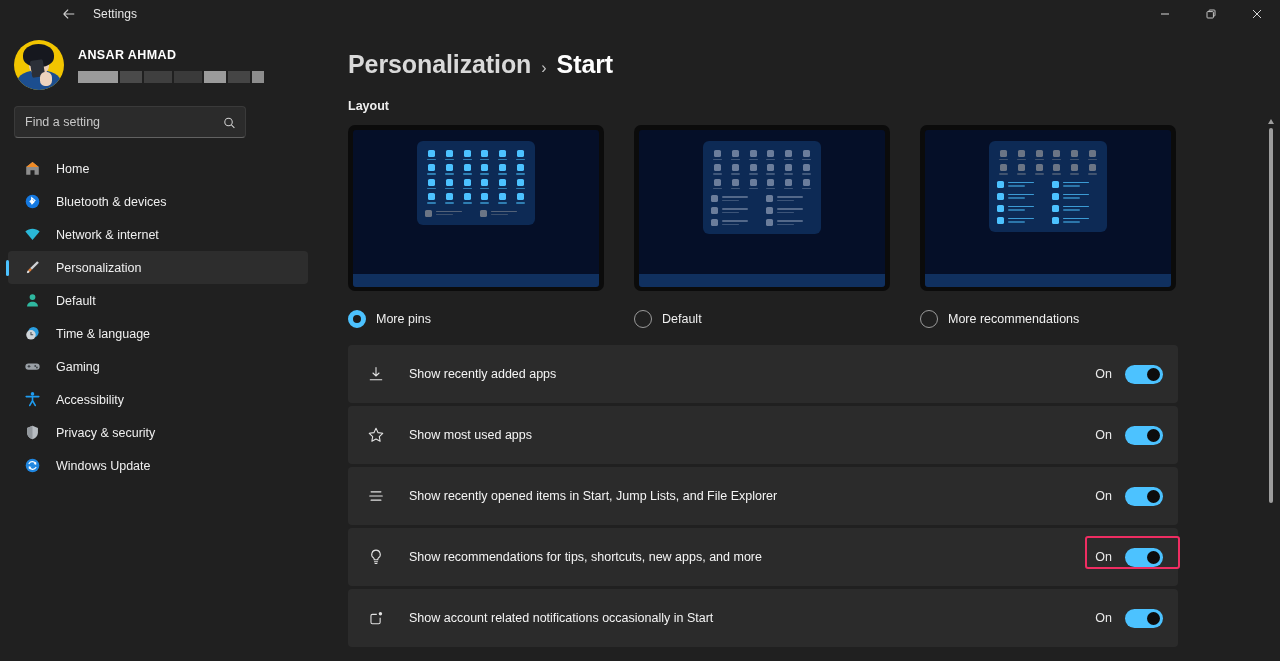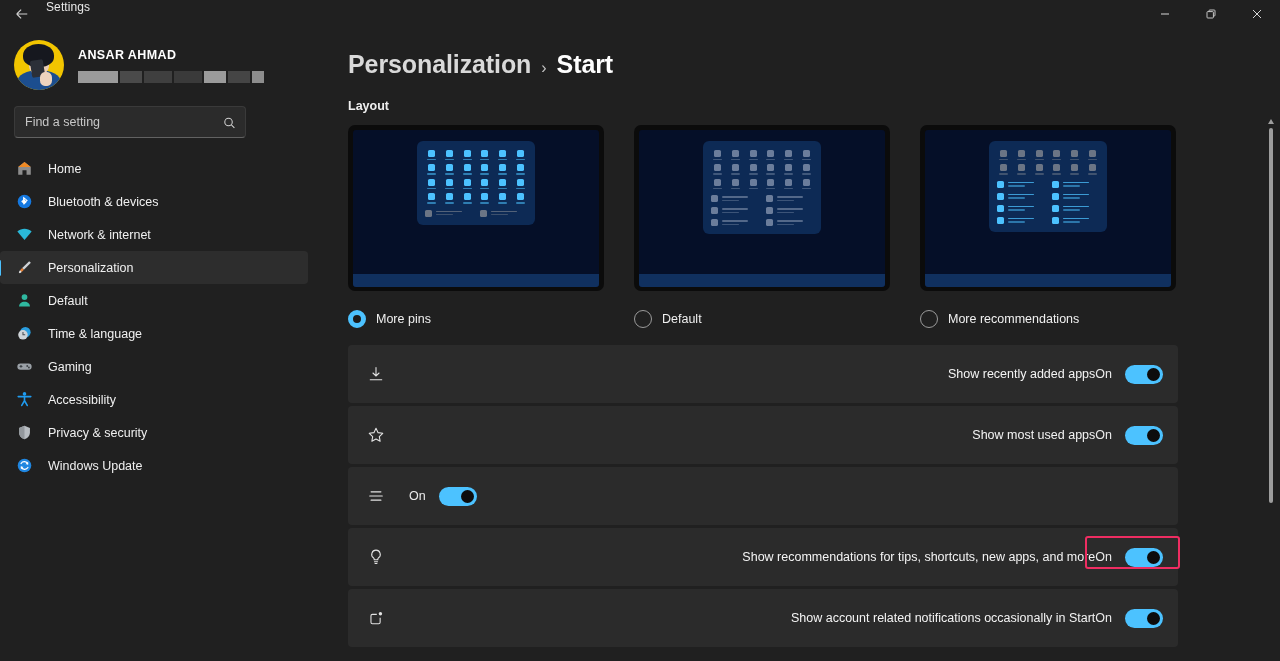--- a/index.html
+++ b/index.html
@@ -8,23 +8,23 @@
     background: #202020;
     font-family: "Liberation Sans", sans-serif;
     color: #ffffff;
     overflow: hidden;
   }
   .window { position: relative; width: 1280px; height: 661px; display: flex; flex-direction: column; }
 
   
   .titlebar {
     height: 28px; flex: 0 0 28px;
-    display: flex; 
+    display: flex; align-items: center;
     background: #202020;
-    -webkit-user-select: none; user-select: none;
+    -webkit-user-select: none; user-select: none; margin-left: 47px;
   }
   .back-btn {
     width: 44px; height: 28px;
     display: flex; align-items: center; justify-content: center;
     color: #cfcfcf;
   }
   .back-btn svg { width: 14px; height: 14px; }
   .title-text { font-size: 12px; color: #e8e8e8; margin-left: 2px; letter-spacing: .1px; }
   .titlebar-spacer { flex: 1; }
   .caption-btns { display: flex; height: 28px; }
@@ -84,21 +84,21 @@
   .search-box input {
     flex: 1; background: transparent; border: 0; outline: none;
     color: #e6e6e6; font-size: 12.5px; font-family: inherit; padding: 0 28px 0 10px;
   }
   .search-box input::placeholder { color: #c8c8c8; }
   .search-ico {
     position: absolute; right: 9px; top: 50%; transform: translateY(-50%);
     width: 13px; height: 13px; color: #d2d2d2;
   }
 
-  .nav { flex: 1; overflow: hidden; }
+  .nav { flex: 1; overflow: hidden; padding-left: 8px; }
   .nav-item {
     display: flex; align-items: center; height: 33px;
     padding-left: 14px; margin-bottom: 0px; border-radius: 4px;
     position: relative; cursor: default;
   }
   .nav-item.active { background: #2d2d2d; }
   .nav-item.active::before {
     content: ""; position: absolute; left: -2px; top: 50%; transform: translateY(-50%);
     width: 3px; height: 16px; background: #4cc2ff; border-radius: 2px;
   }
@@ -161,21 +161,21 @@
   .settings-list { margin-top: 6px; display: flex; flex-direction: column; gap: 3px; }
   .setting-row {
     width: 830px; min-height: 58px; background: #2b2b2b; border-radius: 4px;
     display: flex; align-items: center; padding: 0 13px 0 17px; position: relative;
   }
   .srow-ico {
     width: 22px; height: 22px; flex: 0 0 22px; color: #e3e3e3;
     display: flex; align-items: center; justify-content: center; margin-right: 22px;
   }
   .srow-ico svg { width: 18px; height: 18px; }
-  .srow-text { flex: 1; min-width: 0; text-align: right; }
+  .srow-text { flex: 1; min-width: 0; }
   .srow-title { font-size: 12.5px; color: #f4f4f4; line-height: 16px; }
   .srow-sub { font-size: 11px; color: #bdbdbd; margin-top: 3px; line-height: 14px; }
   .srow-right { display: flex; align-items: center; gap: 13px; flex: 0 0 auto; padding-right: 2px; }
   .toggle-state { font-size: 12.5px; color: #eaeaea; }
   .toggle {
     width: 38px; height: 19px; border-radius: 10px; background: #4cc2ff;
     position: relative; flex: 0 0 38px;
   }
   .toggle .knob {
     position: absolute; right: 3px; top: 3px; width: 13px; height: 13px;
@@ -817,20 +817,23 @@
               </span>
           </div>
         </div>
 
         <div class="setting-row">
           <span class="srow-ico">
             <svg viewBox="0 0 20 20" fill="none" stroke="currentColor" stroke-width="1.2" stroke-linecap="round">
               <path d="M4.5 5.4h11M3 10h14M4.5 14.6h11"></path>
             </svg>
           </span>
+          <div class="srow-text">
+            <div class="srow-title">Show recently opened items in Start, Jump Lists, and File Explorer</div>
+          </div>
           <div class="srow-right">
             <span class="toggle-state">On</span>
             <span class="toggle">
                 <span class="knob"></span>
               </span>
           </div>
         </div>
 
         <div class="setting-row">
           <span class="srow-ico">

